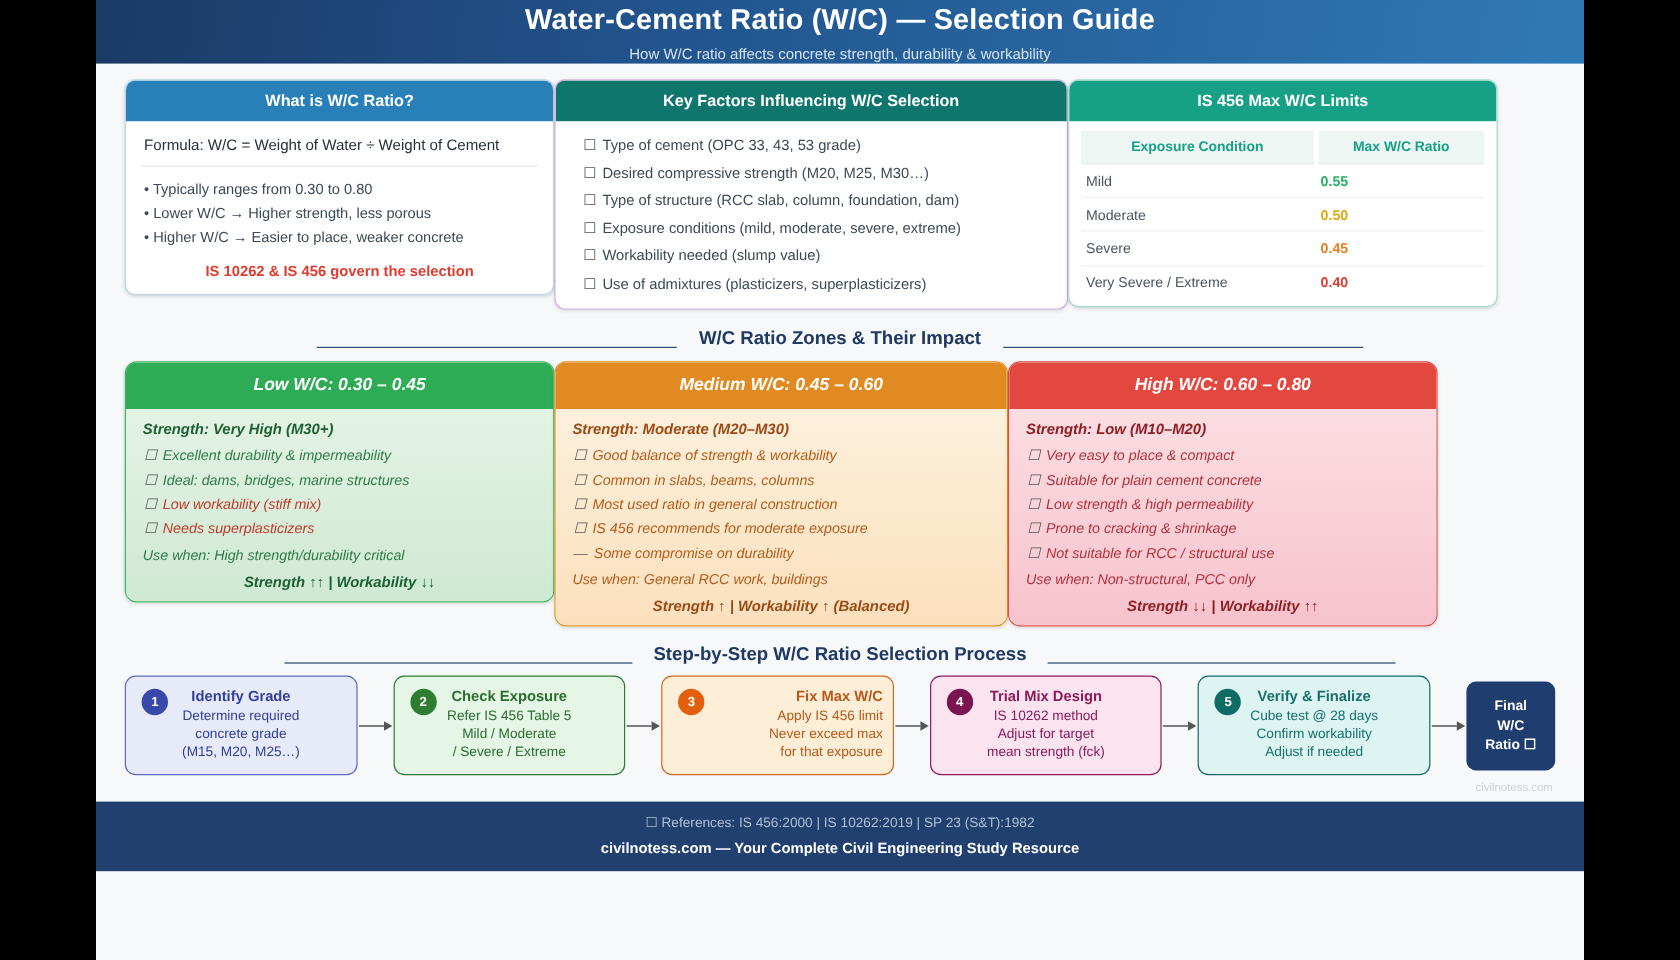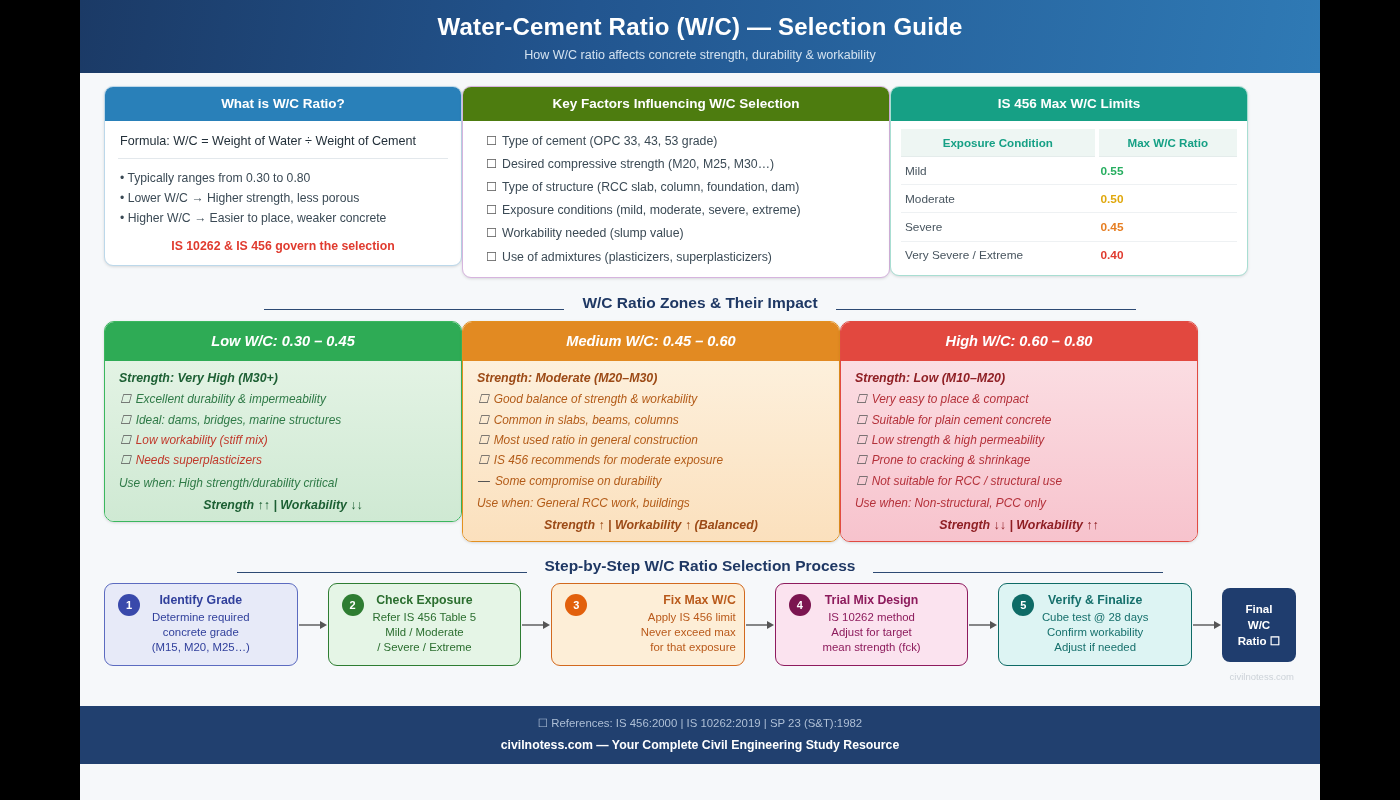--- a/index.html
+++ b/index.html
@@ -6,42 +6,42 @@
   html, body {
     width: 1400px; height: 800px;
     background: #000;
     font-family: "Liberation Sans", sans-serif;
     overflow: hidden;
   }
   #page { position: absolute; left: 80px; top: 0; width: 1240px; height: 800px; background: #f6f8fa; }
 
   
   .header {
-    height: 73px;
+    height: 53px;
     background: linear-gradient(100deg, #1b3a66 0%, #22558f 40%, #2f7ab5 100%);
     display: flex; flex-direction: column; align-items: center; justify-content: center;
     padding-top: 2px;
   }
   .header h1 { color: #fff; font-size: 24px; font-weight: bold; letter-spacing: .2px; }
   .header .sub { color: #d3e2f0; font-size: 12.5px; margin-top: 7px; }
 
   
   .row { display: flex; padding: 0 24px; align-items: flex-start; }
   .top-row { margin-top: 13px; }
   .card {
     background: #fff; border-radius: 9px; overflow: hidden;
     border: 1px solid rgba(0,0,0,.07);
     box-shadow: 0 1px 3px rgba(0,0,0,.13);
     flex: 1 1 0;
   }
   .card-hd { color: #fff; font-weight: bold; font-size: 13.5px; text-align: center; padding: 9px 6px 10px; }
   .card-bd { padding: 11px 13px 12px; }
 
   .c-blue   .card-hd { background: #2980b9; }
-  .c-purple .card-hd { background: #4d7c0f; }
+  .c-purple .card-hd { background: #0f766e; }
   .c-green  .card-hd { background: #16a085; }
 
   .c-blue   { border: 1.5px solid #bcd8ea; }
   .c-purple { border: 1.5px solid #d6b4de; }
   .c-green  { border: 1.5px solid #a8ded2; }
 
   
   .formula { font-size: 12.6px; color: #23303a; padding: 2px 2px 10px; border-bottom: 1px solid #e3e8ec; }
   .blist { margin-top: 9px; }
   .blist li { list-style: none; font-size: 12.2px; color: #3b4a55; padding: 3px 2px; }
@@ -128,21 +128,21 @@
   .final {
     flex: 0 0 74px; background: #1f3d6e; border-radius: 8px; color: #fff;
     font-weight: bold; font-size: 11.6px; text-align: center;
     padding: 13px 4px; line-height: 16px; min-height: 62px;
     display: flex; flex-direction: column; justify-content: center;
   }
 
   .watermark { text-align: right; color: #ccd2d8; font-size: 9.5px; padding: 5px 26px 0 0; }
 
   
-  .footer { background: #21406f; padding: 10px 0 12px; text-align: center; margin-top: 24px; }
+  .footer { background: #21406f; padding: 10px 0 12px; text-align: center; margin-top: 6px; }
   .footer .refs { color: #aebfd6; font-size: 11.4px; }
   .footer .brand { color: #fff; font-weight: bold; font-size: 12.3px; margin-top: 8px; }
 </style>
 </head>
 <body>
 
 <div id="page">
 
   <div class="header">
     <h1>Water-Cement Ratio (W/C) — Selection Guide</h1>

